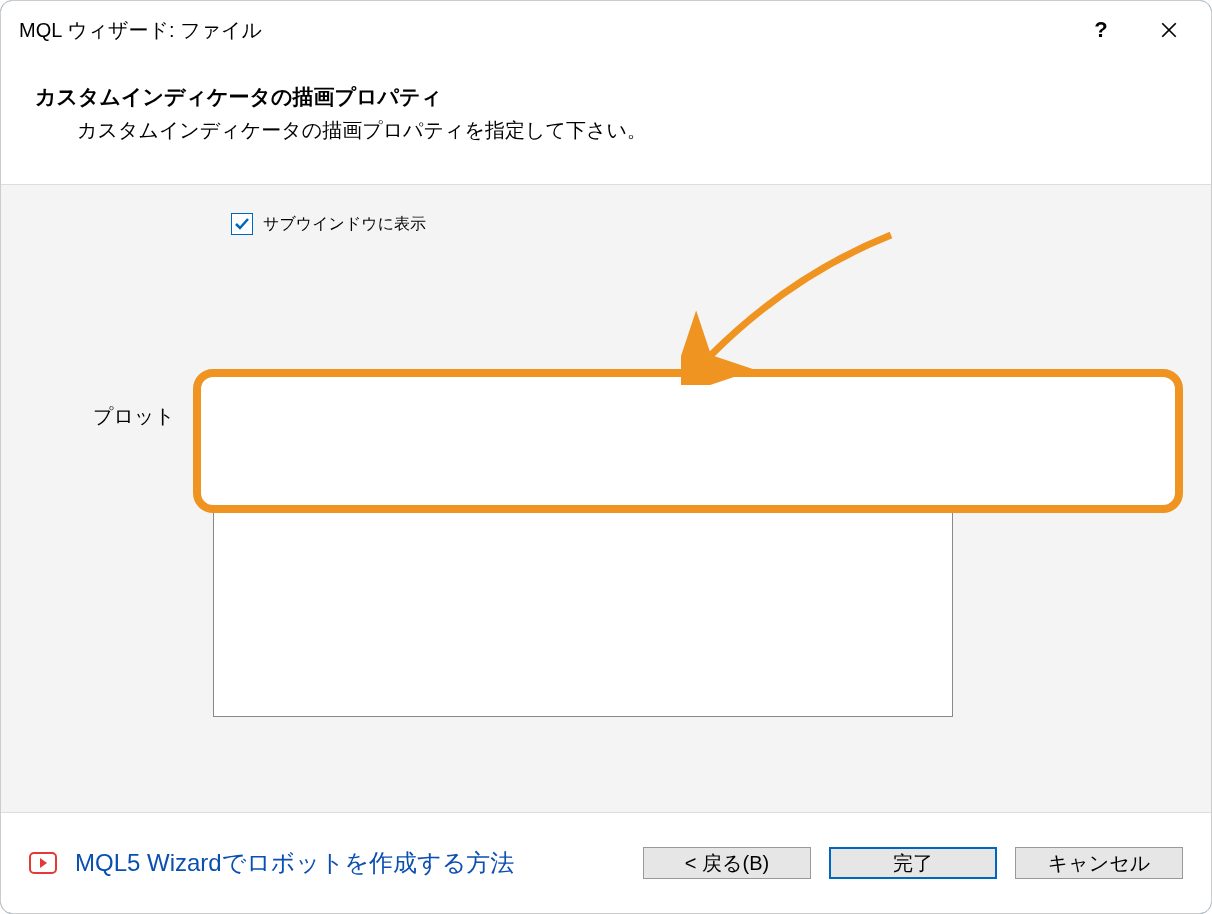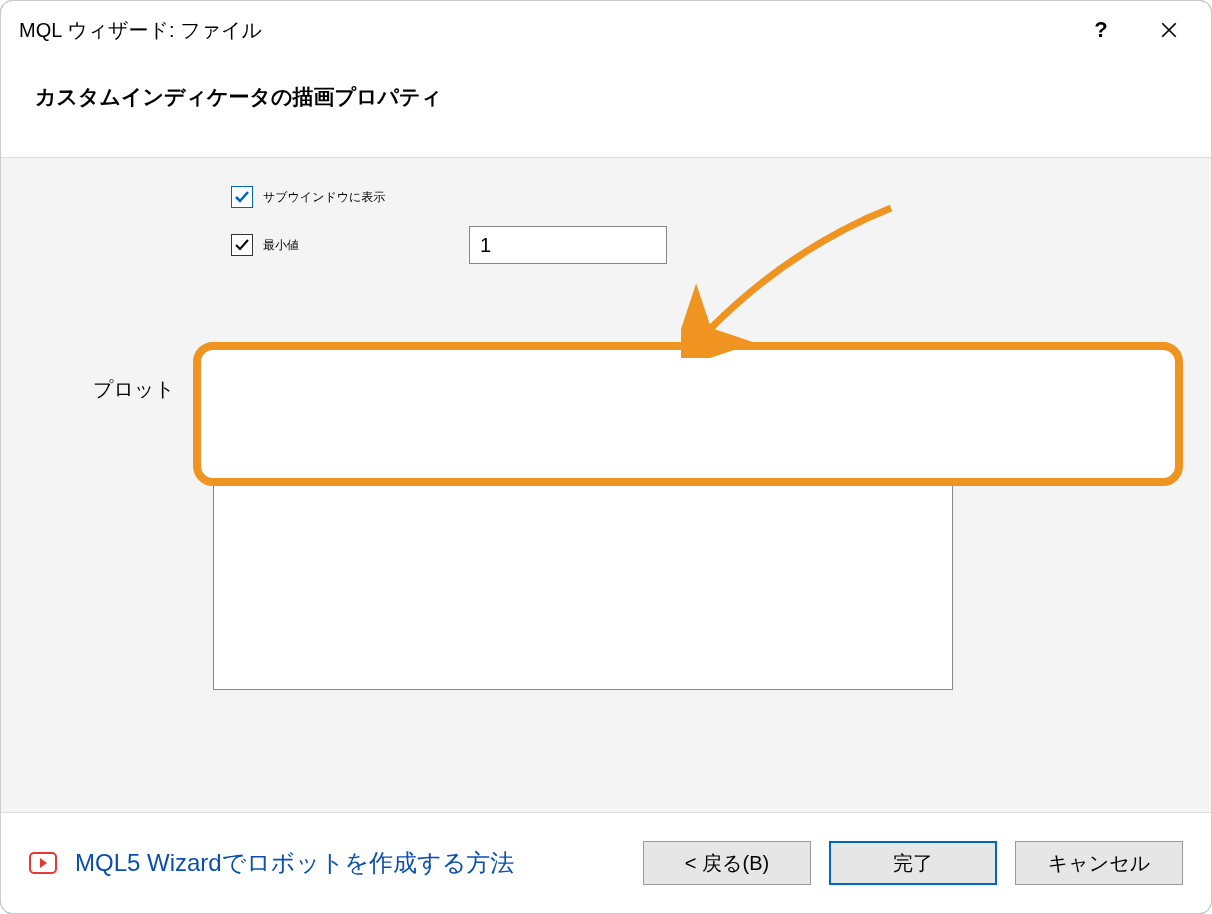--- a/index.html
+++ b/index.html
@@ -81,21 +81,21 @@
     background: #fff;
     display: inline-flex;
     align-items: center;
     justify-content: center;
     margin-right: 10px;
     cursor: pointer;
   }
   .checkbox.blue { border-color:#0067c0; }
   .checkbox svg { width: 16px; height: 16px; }
   .cb-label {
-    font-size: 12px;
+    font-size: 16px;
     color:#000;
     text-align:center;
   }
   .num-input {
     width: 198px;
     height: 38px;
     background: #fff;
     border: 1px solid #888;
     padding: 0 10px;
     font-size: 20px;
@@ -223,21 +223,21 @@
     border-bottom:5px solid transparent;
   }
   .footer-link {
     color: #0b4fb0;
     font-size: 24px;
     cursor:pointer;
   }
   .footer-spacer{ flex:1;}
   .fbtn {
     width: 168px;
-    height: 44px;
+    height: 32px;
     background: #e6e6e6;
     border: 1px solid #999;
     font-size: 20px;
     color:#000;
     display:flex;
     align-items:center;
     justify-content:center;
     cursor:pointer;
     margin-left: 18px;
   }
@@ -254,46 +254,36 @@
     <div class="tbtn">
       <svg viewBox="0 0 16 16" width="18" height="18">
           <line x1="2" y1="2" x2="14" y2="14" stroke="#000" stroke-width="1.5"></line>
           <line x1="14" y1="2" x2="2" y2="14" stroke="#000" stroke-width="1.5"></line>
         </svg>
     </div>
   </div>
 
   <div class="header-section">
     <div class="h1">カスタムインディケータの描画プロパティ</div>
+    <div class="h2">カスタムインディケータの描画プロパティを指定して下さい。</div>
   </div>
 
   <div class="body-section">
 
     <div class="row">
       <div class="cb-wrap">
         <span class="checkbox blue">
           <svg viewBox="0 0 16 16">
               <polyline points="2,8 6,12 14,3" fill="none" stroke="#0067c0" stroke-width="2.5"></polyline>
             </svg>
         </span>
         <span class="cb-label">サブウインドウに表示</span>
       </div>
     </div>
 
-    <div class="row row2">
-      <div class="cb-wrap">
-        <span class="checkbox">
-          <svg viewBox="0 0 16 16">
-              <polyline points="2,8 6,12 14,3" fill="none" stroke="#000" stroke-width="2"></polyline>
-            </svg>
-        </span>
-        <span class="cb-label">最小値</span>
-      </div>
-      <input class="num-input" value="1" style="">
-    </div>
 
     <div class="row row2">
     </div>
 
     <div class="plot-label">プロット</div>
 
     <div class="table-area">
       <div class="thead">
         <div class="th col1">ラベル</div>
         <div class="th col2">タイプ</div>

